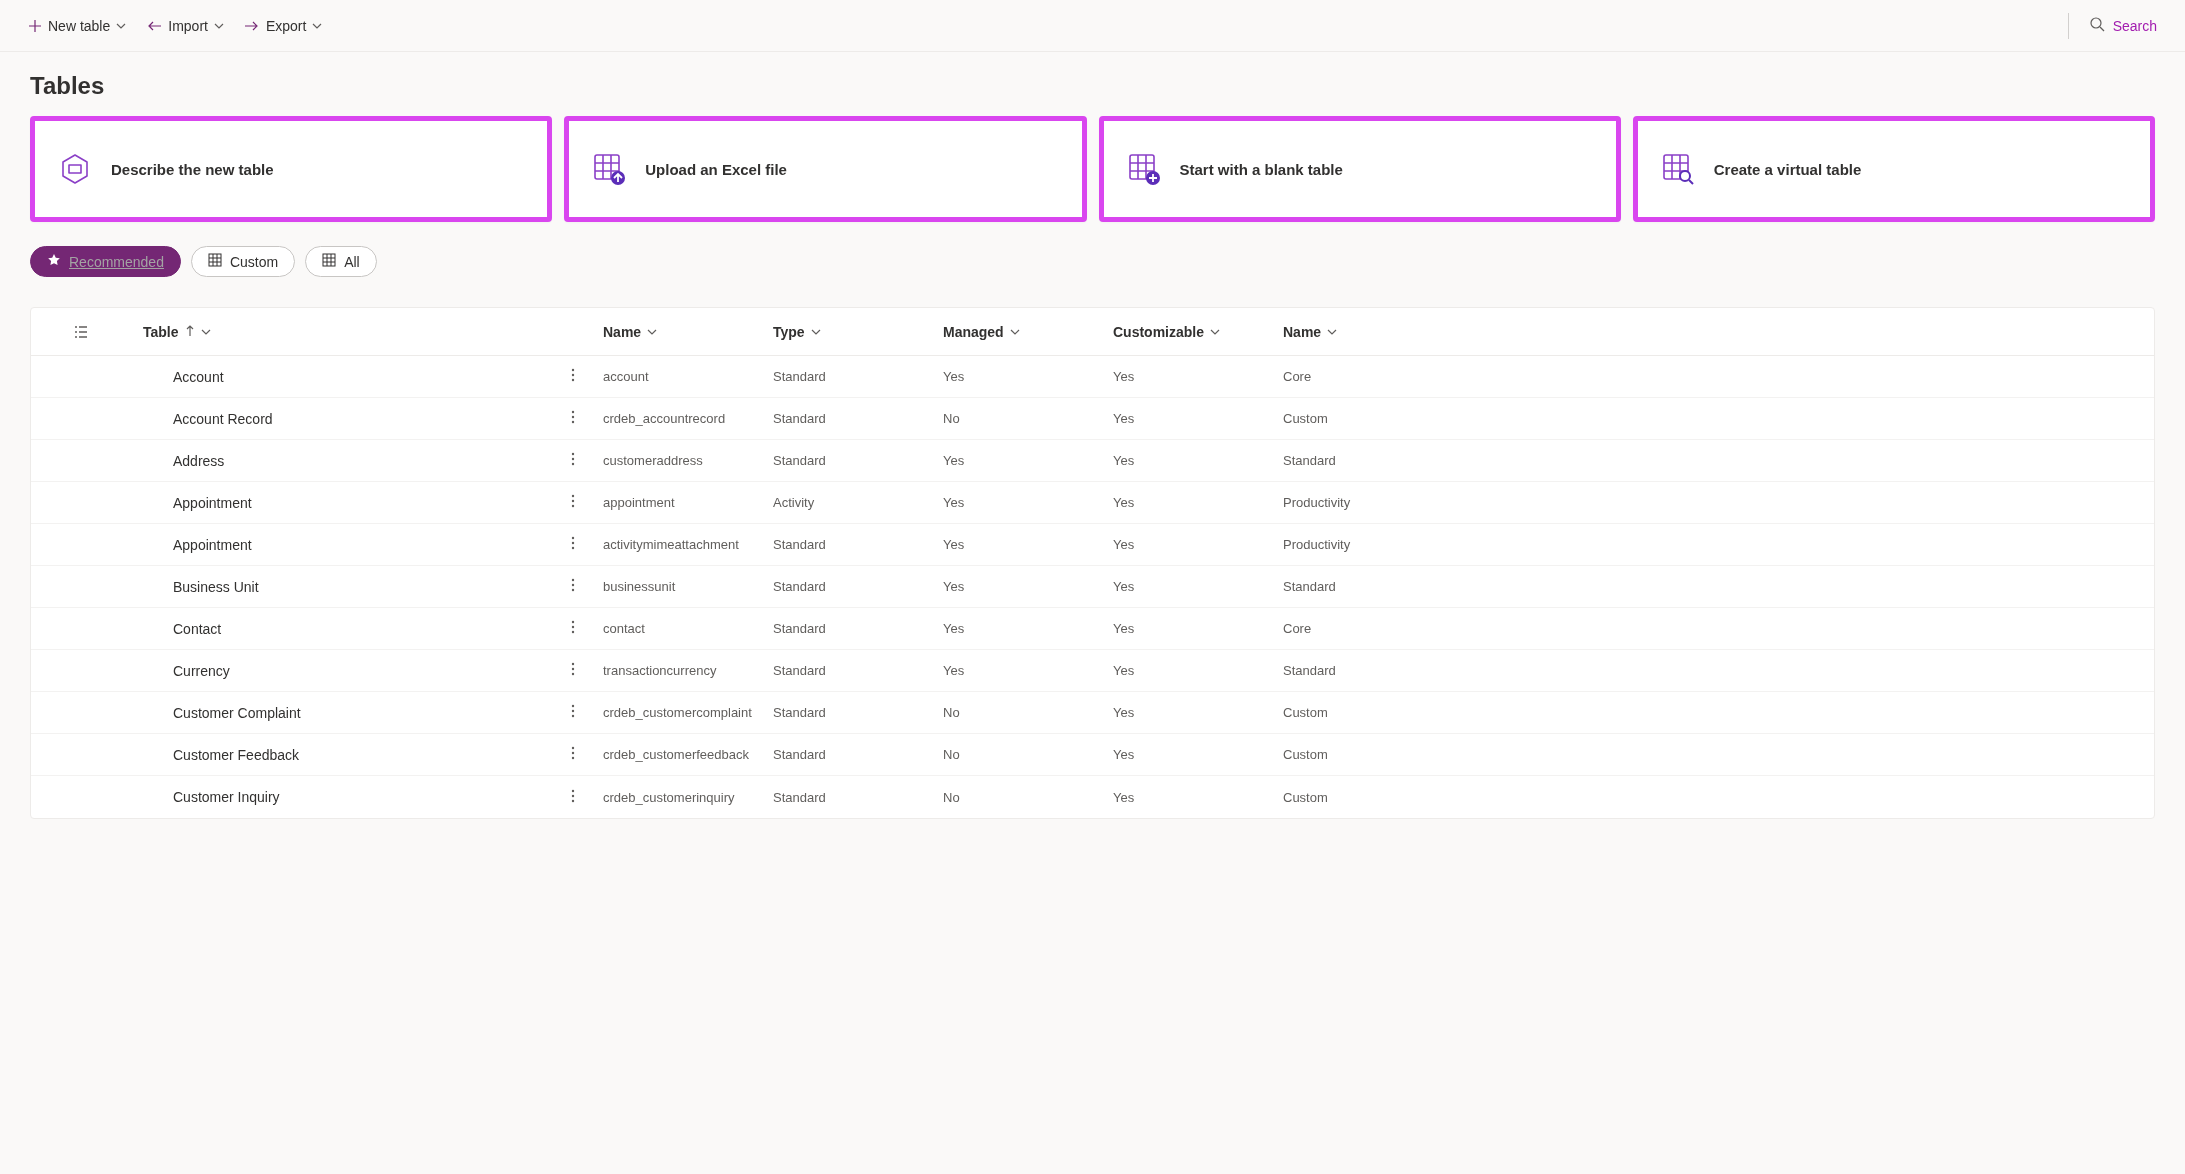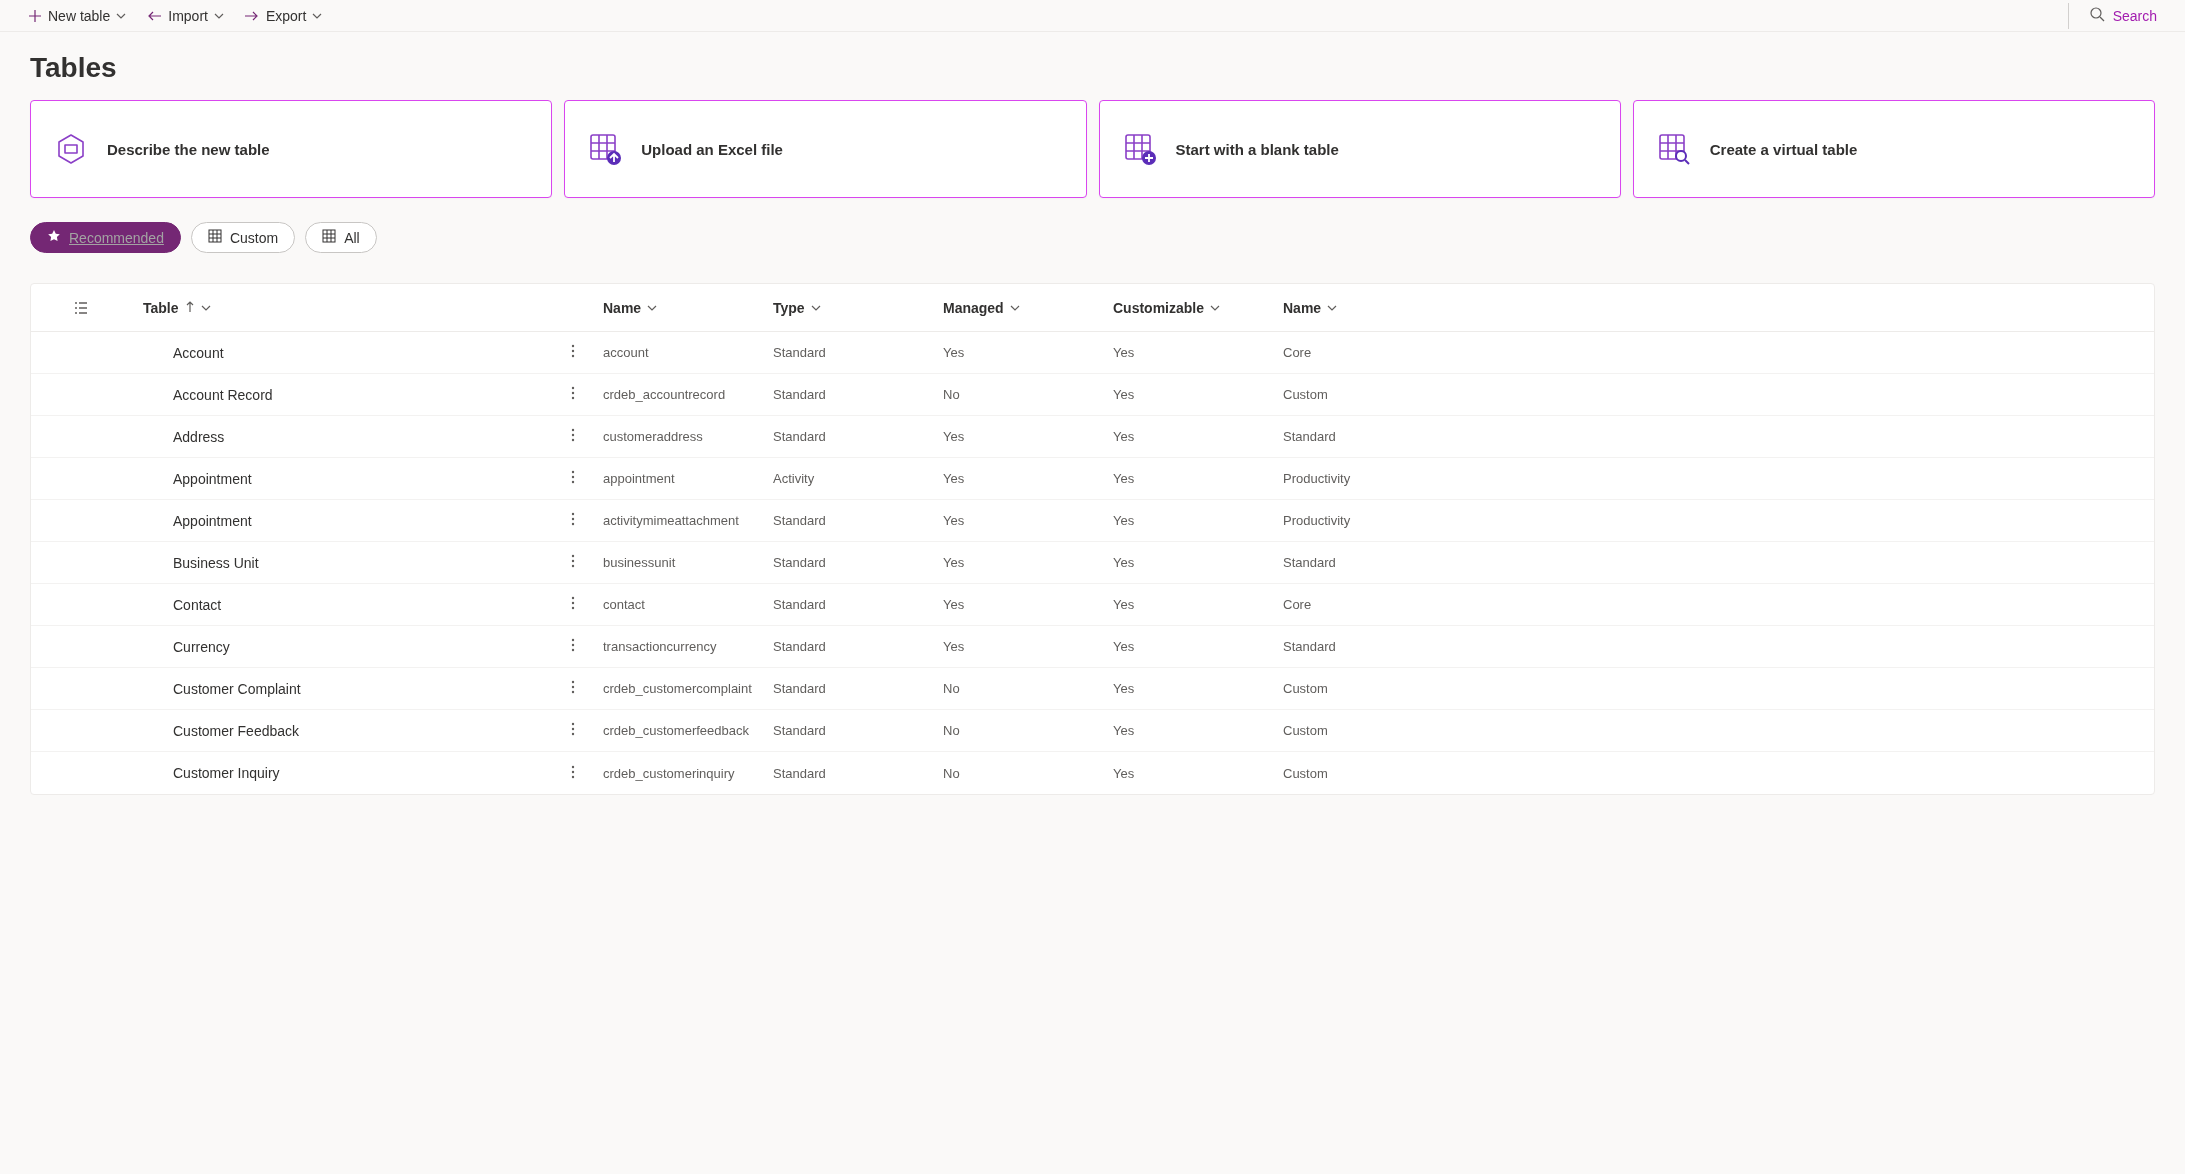--- a/index.html
+++ b/index.html
@@ -5,21 +5,21 @@
   * { box-sizing: border-box; margin: 0; padding: 0; }
   body {
     font-family: "Segoe UI", -apple-system, BlinkMacSystemFont, sans-serif;
     background: #faf9f8;
     color: #323130;
     font-size: 14px;
   }
   .toolbar {
     display: flex;
     align-items: center;
-    height: 32px;
+    height: 52px;
     padding: 0 20px;
     background: #faf9f8;
     border-bottom: 1px solid #edebe9;
   }
   .toolbar-left { display: flex; align-items: center; gap: 4px; flex: 1; }
   .toolbar-btn {
     display: flex;
     align-items: center;
     gap: 6px;
     padding: 4px 8px;
@@ -32,29 +32,29 @@
   .toolbar-divider { width: 1px; height: 26px; background: #d2d0ce; margin: 0 12px; }
   .search-btn {
     display: flex;
     align-items: center;
     gap: 8px;
     color: #a21caf;
     cursor: pointer;
     padding: 4px 8px;
   }
   .page-title {
-    font-size: 28px;
+    font-size: 24px;
     font-weight: 600;
     padding: 20px 30px 16px 30px;
   }
   .cards { display: flex; gap: 12px; padding: 0 30px 24px 30px; }
   .card {
     flex: 1;
     background: #fff;
-    border: 1px solid #d946ef;
+    border: 5px solid #d946ef;
     border-radius: 4px;
     padding: 28px 20px;
     display: flex;
     align-items: center;
     gap: 16px;
     cursor: pointer;
     box-shadow: 0 1px 2px rgba(0,0,0,0.03);
   }
   .card-icon { width: 40px; height: 40px; flex-shrink: 0; display: flex; align-items: center; justify-content: center; }
   .card-label { font-weight: 600; font-size: 15px; }

